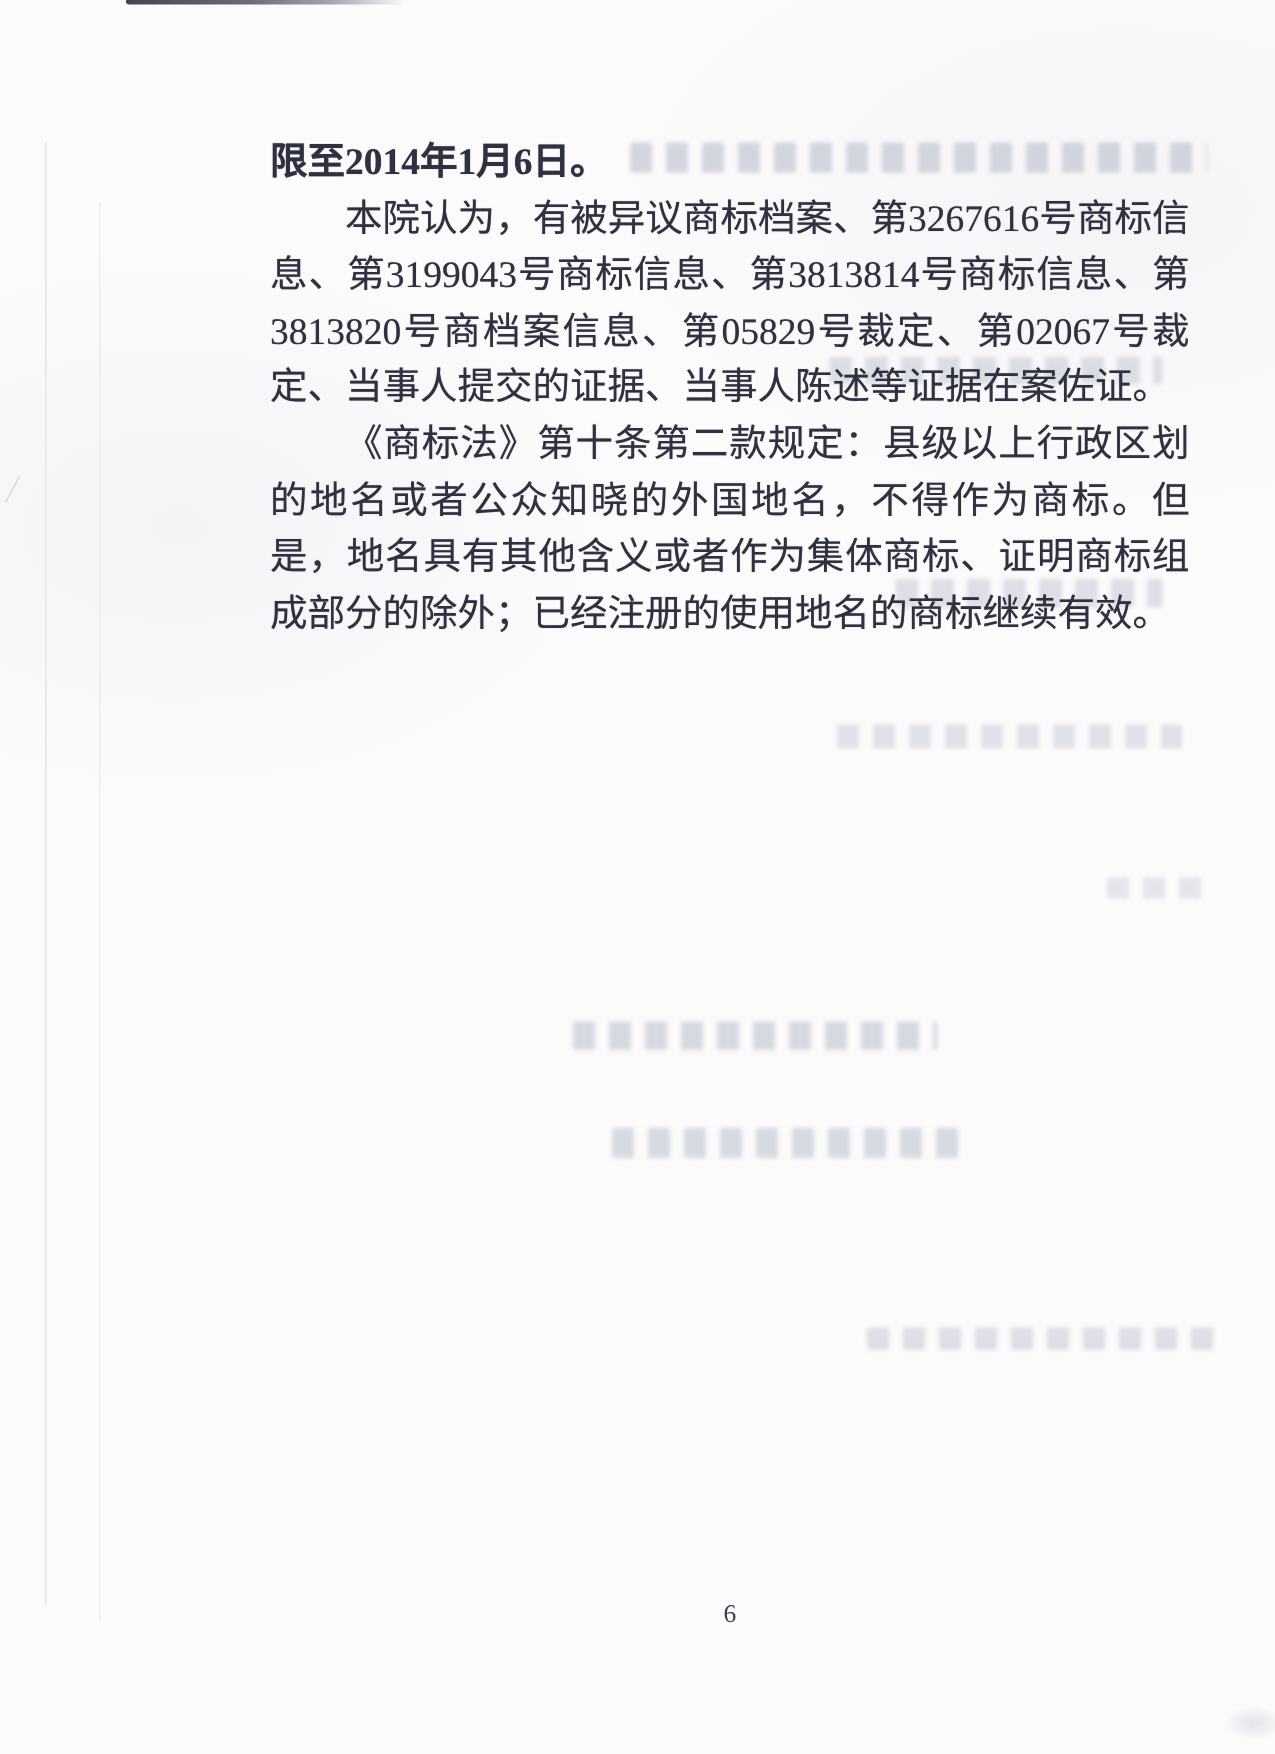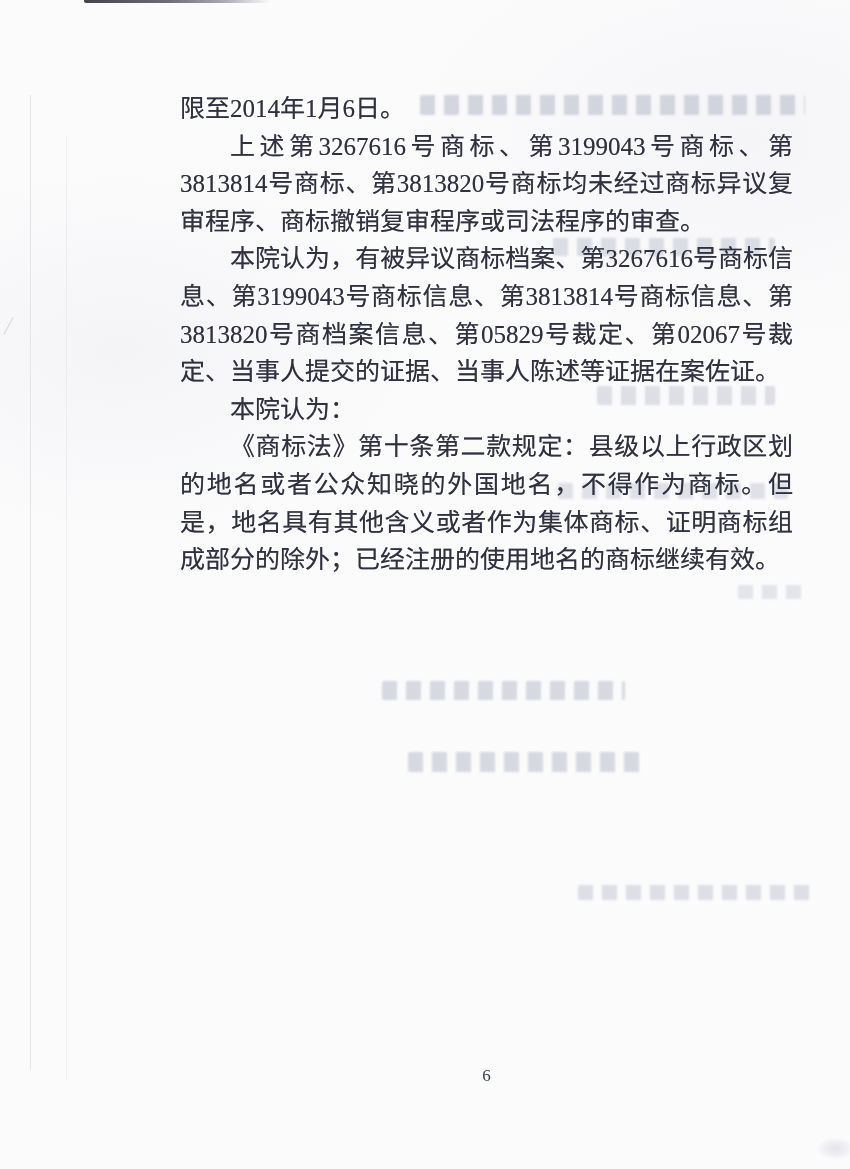--- a/index.html
+++ b/index.html
@@ -21,21 +21,21 @@
   .doc-text {
     position: absolute;
     left: 180px; top: 90px; width: 613px;
     font-size: 25px;
     line-height: 37.6px;
     text-align: justify;
     color: #2f3140;
     text-shadow: 0 0 .6px rgba(47,49,64,.55);
   }
   .doc-text p { margin: 0; padding: 0; text-indent: 2em; }
-  .doc-text p.no-indent { text-indent: 0; }
+  .doc-text p.no-indent { text-indent: 0; font-weight: bold; }
   
   .page-num {
     position: absolute;
     left: 180px; top: 1066px; width: 613px;
     text-align: center;
     font-size: 17px;
     color: #3a3c4e;
   }
   
   .smudge {
@@ -91,23 +91,21 @@
   <div class="smudge" style="left:553px; top:238px; width:222px; height:18px; opacity:.42;"></div>
   <div class="smudge" style="left:597px; top:386px; width:178px; height:19px; opacity:.42;"></div>
   <div class="smudge" style="left:558px; top:483px; width:230px; height:16px; opacity:.38;"></div>
   <div class="smudge" style="left:738px; top:585px; width:68px;  height:14px; opacity:.32;"></div>
   <div class="smudge" style="left:382px; top:681px; width:243px; height:19px; opacity:.5;"></div>
   <div class="smudge" style="left:408px; top:752px; width:240px; height:20px; opacity:.5;"></div>
   <div class="smudge" style="left:578px; top:885px; width:232px; height:15px; opacity:.42;"></div>
 
   <div class="doc-text" style="color: rgb(47, 49, 64);">
     <p class="no-indent">限至2014年1月6日。</p>
-    <p>上述第3267616号商标、第3199043号商标、第3813814号商标、第3813820号商标均未经过商标异议复审程序、商标撤销复审程序或司法程序的审查。</p>
     <p>本院认为，有被异议商标档案、第3267616号商标信息、第3199043号商标信息、第3813814号商标信息、第3813820号商档案信息、第05829号裁定、第02067号裁定、当事人提交的证据、当事人陈述等证据在案佐证。</p>
-    <p>本院认为：</p>
     <p>《商标法》第十条第二款规定：县级以上行政区划的地名或者公众知晓的外国地名，不得作为商标。但是，地名具有其他含义或者作为集体商标、证明商标组成部分的除外；已经注册的使用地名的商标继续有效。</p>
   </div>
 
   <div class="page-num">6</div>
 
   <div class="corner-shade"></div>
 
 </div>
 
 </body></html>

